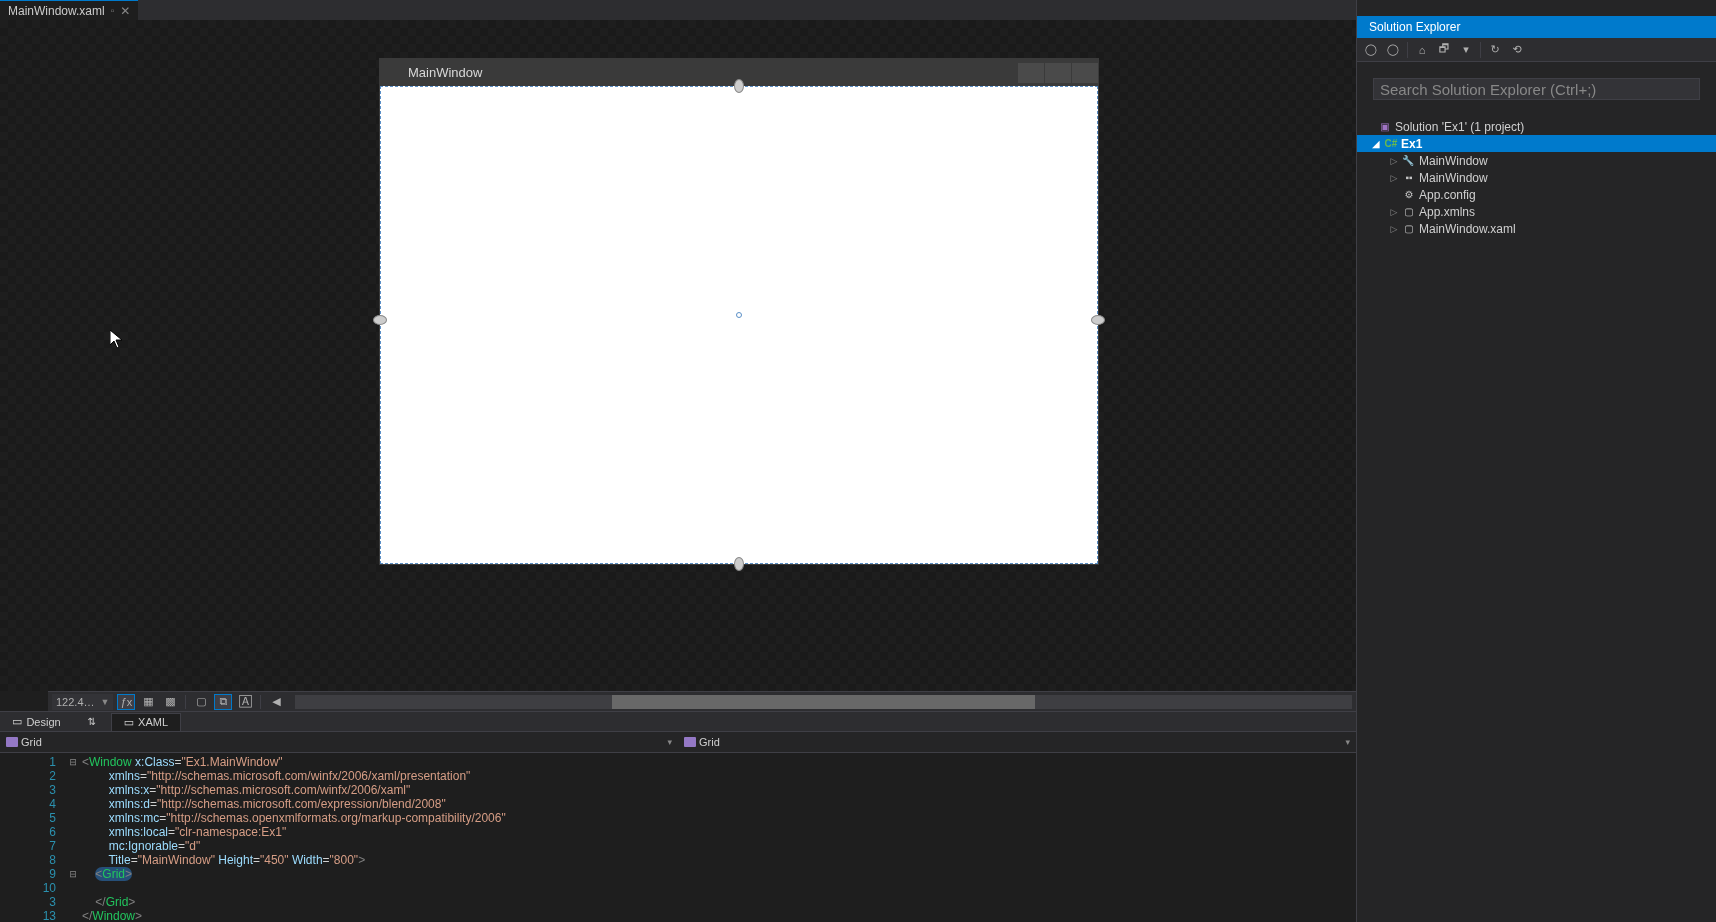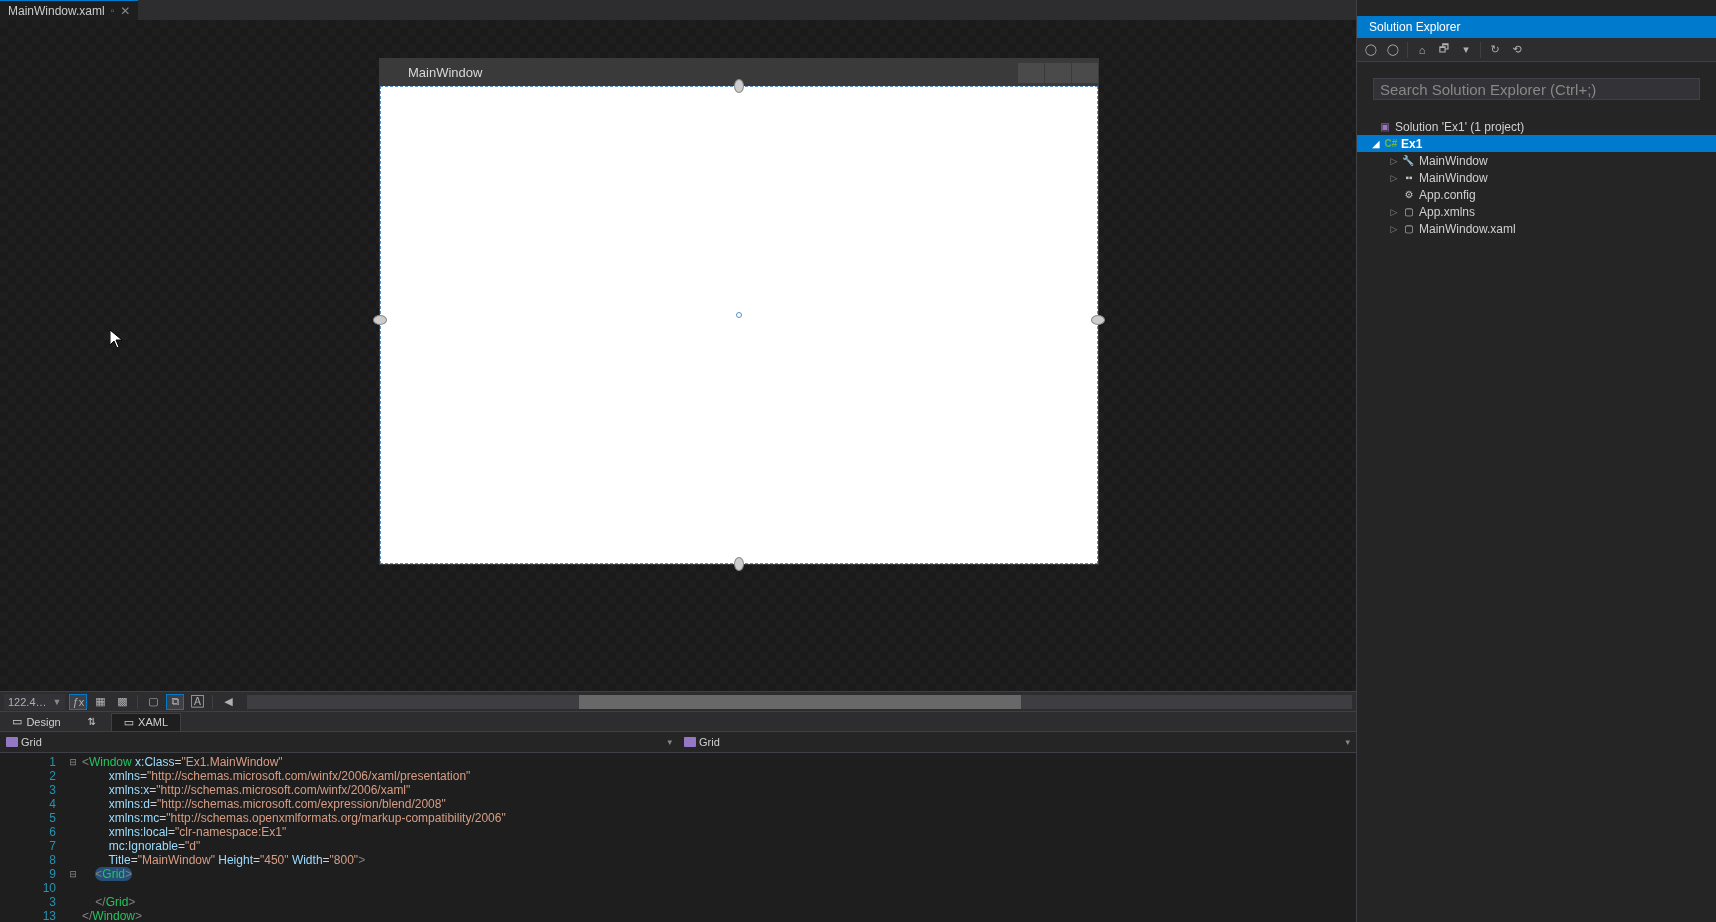--- a/index.html
+++ b/index.html
@@ -22,21 +22,21 @@
 .window-button { width: 26px; height: 20px; background: #4a4a4a; margin-left: 1px; }
 .window-body { height: calc(100% - 27px); background: #fff; border: 1px dashed #5a8fc7; position: relative; }
 .sel-handle { position: absolute; width: 14px; height: 10px; background: #ccc; border: 1px solid #888; border-radius: 50%; }
 .sel-handle.top { top: -6px; left: 50%; transform: translateX(-50%) rotate(90deg); }
 .sel-handle.bottom { bottom: -6px; left: 50%; transform: translateX(-50%) rotate(90deg); }
 .sel-handle.left { left: -8px; top: 48%; }
 .sel-handle.right { right: -8px; top: 48%; }
 .center-dot { position: absolute; width: 6px; height: 6px; border: 1px solid #5a8fc7; border-radius: 50%; left: 50%; top: 48%; transform: translate(-50%, -50%); }
 
 
-.tool-row { height: 20px; background: #2d2d30; display: flex; align-items: center; padding: 0 4px; gap: 4px; font-size: 11px; border-top: 1px solid #3f3f46; }
+.tool-row { height: 20px; background: #2d2d30; display: flex; align-items: center; padding: 0 4px; gap: 4px; font-size: 11px; border-top: 1px solid #3f3f46; margin-left: 48px; }
 .zoom-combo { display: flex; align-items: center; background: #333337; padding: 1px 4px; height: 16px; color: #b0b0b0; }
 .zoom-caret { margin-left: 6px; font-size: 9px; color: #888; }
 .tool-btn { width: 18px; height: 16px; display: flex; align-items: center; justify-content: center; font-size: 11px; color: #b0b0b0; }
 .tool-btn.active { background: #3f3f46; border: 1px solid #007acc; }
 .tool-sep { width: 1px; height: 14px; background: #3f3f46; margin: 0 2px; }
 .hscroll { flex: 1; height: 14px; background: #3e3e42; margin-left: 6px; position: relative; }
 .hscroll-thumb { position: absolute; left: 30%; width: 40%; height: 100%; background: #686868; }
 
 
 .view-tabs { height: 20px; background: #2d2d30; display: flex; align-items: center; border-top: 1px solid #3f3f46; }

